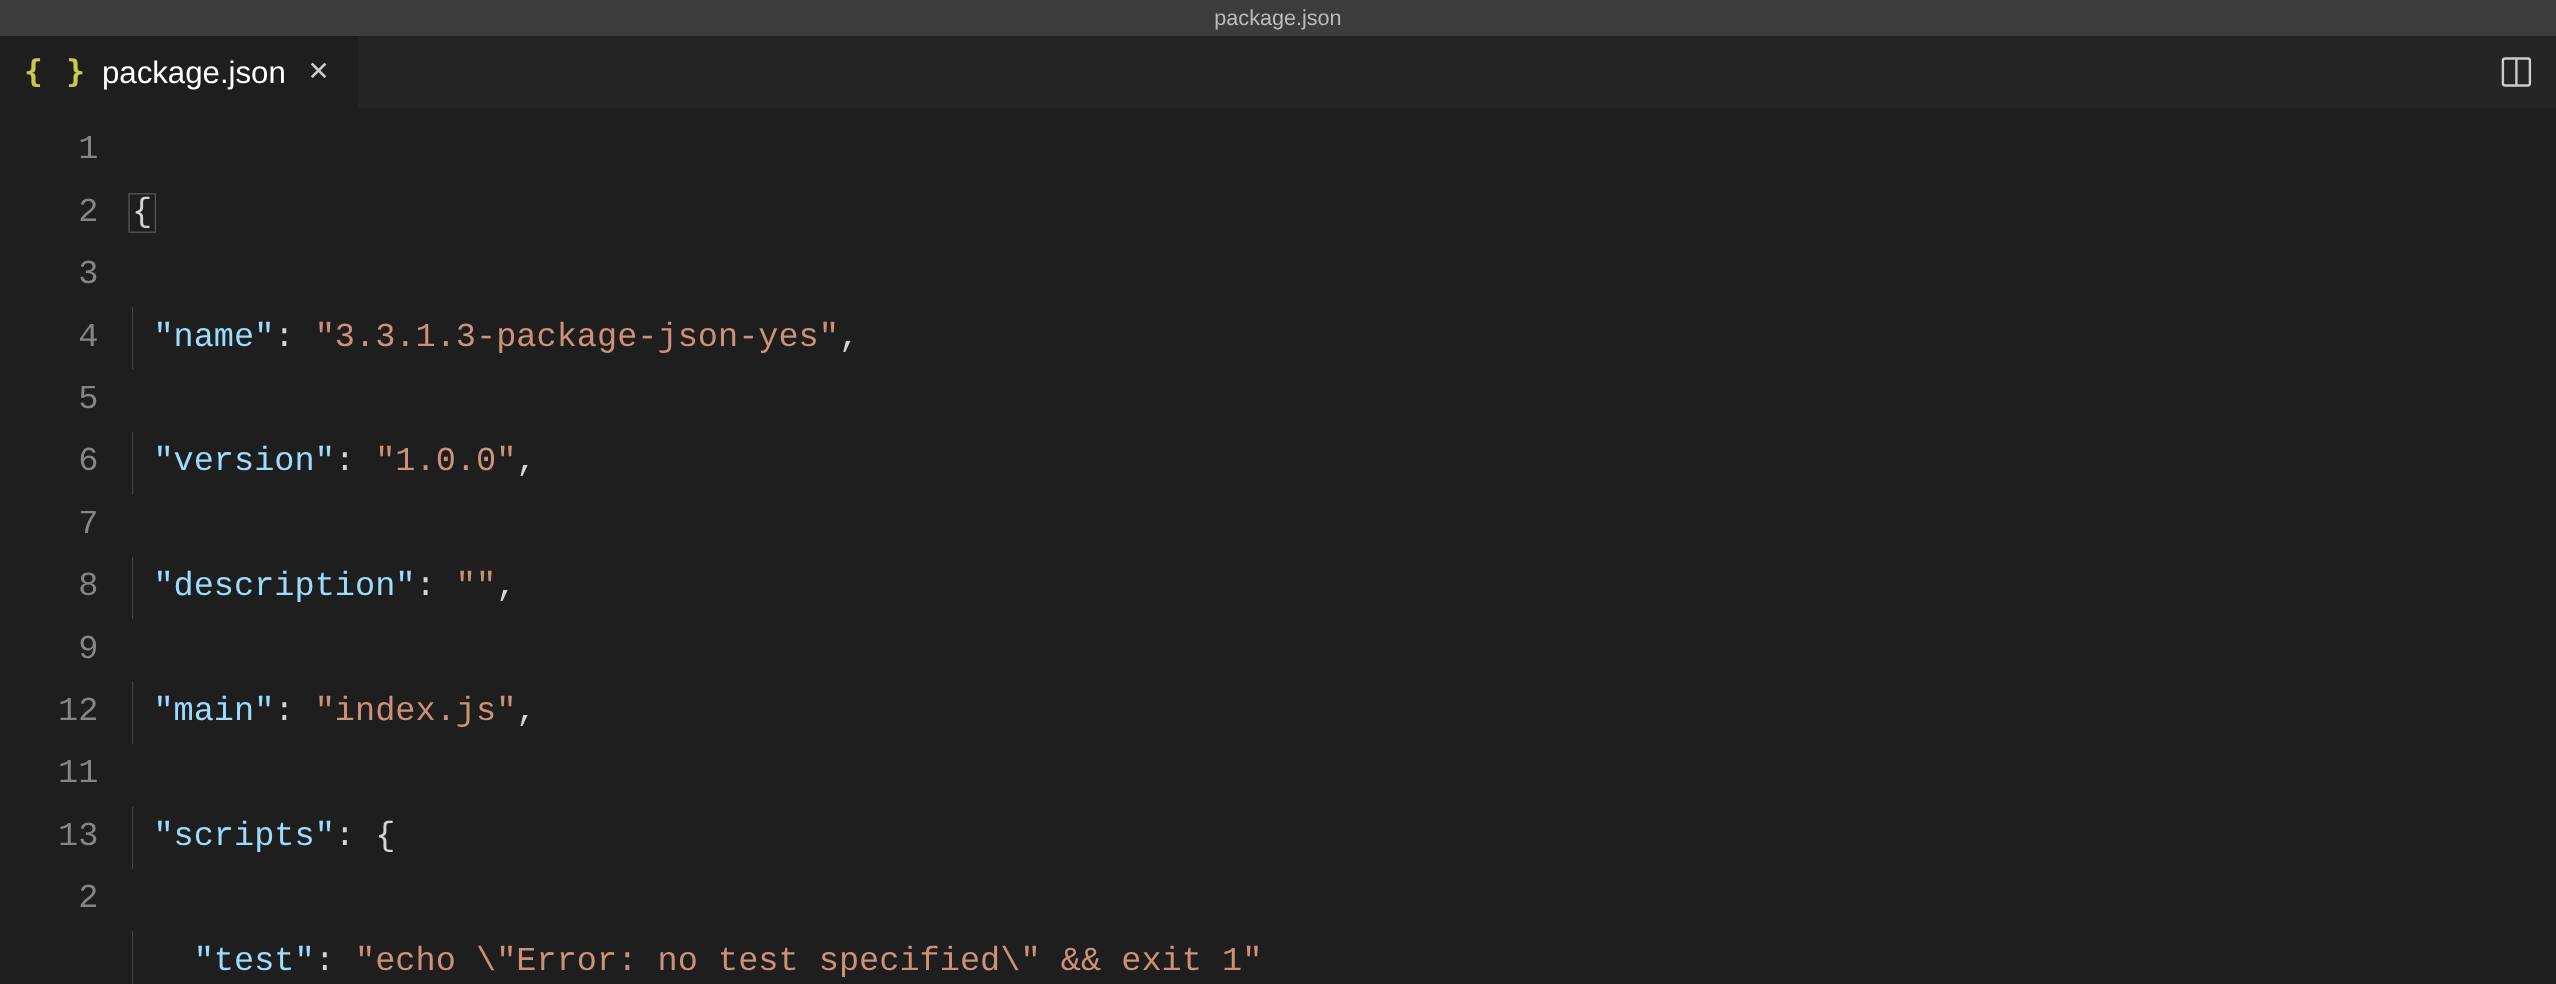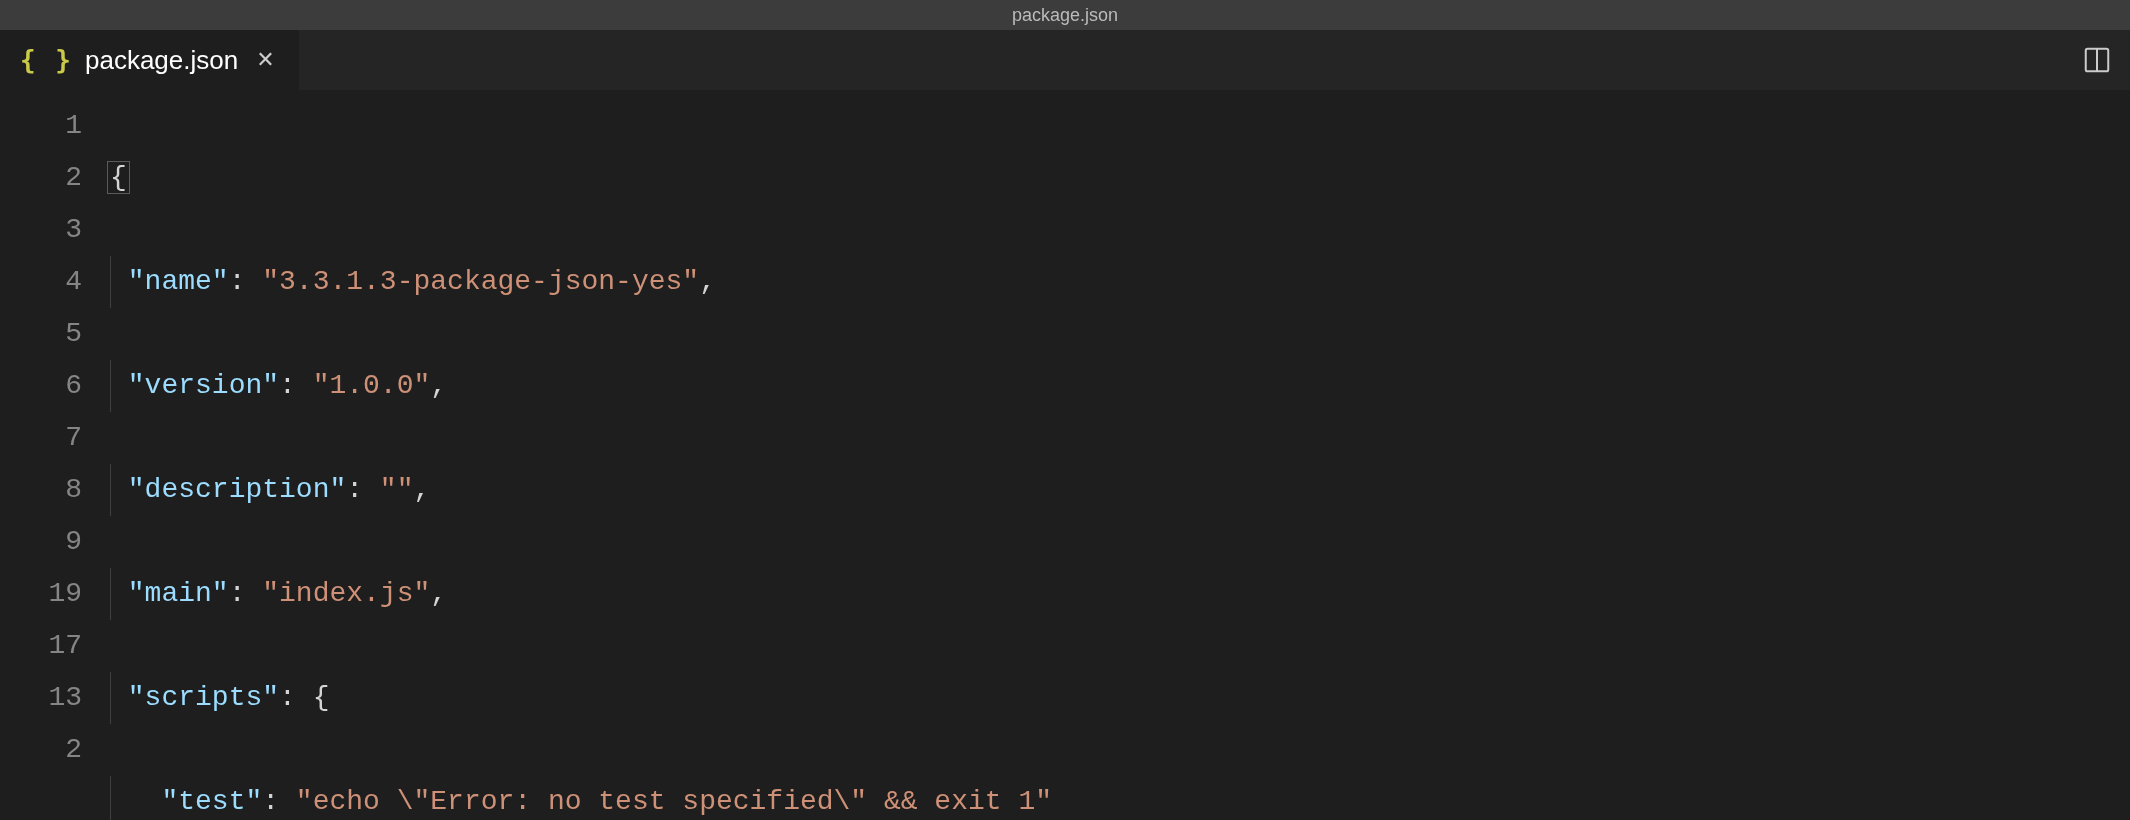--- a/index.html
+++ b/index.html
@@ -127,22 +127,22 @@
   <div class="gutter">
     <div class="ln">1</div>
     <div class="ln">2</div>
     <div class="ln">3</div>
     <div class="ln">4</div>
     <div class="ln">5</div>
     <div class="ln">6</div>
     <div class="ln">7</div>
     <div class="ln">8</div>
     <div class="ln">9</div>
-    <div class="ln">19</div>
-    <div class="ln">17</div>
+    <div class="ln">12</div>
+    <div class="ln">11</div>
     <div class="ln">13</div>
     <div class="ln">2</div>
   </div>
 
   <div class="code">
 <span class="line"><span class="pn box">{</span></span>
 <span class="line"><span class="guide" style="border-left: 1px solid rgb(64, 64, 64); display: inline-block; height: 52px; vertical-align: top; margin-right: 0px;"></span> <span class="key">"name"</span><span class="pn">: </span><span class="str">"3.3.1.3-package-json-yes"</span><span class="pn">,</span></span>
 <span class="line"><span class="guide" style="border-left: 1px solid rgb(64, 64, 64); display: inline-block; height: 52px; vertical-align: top; margin-right: 0px;"></span> <span class="key">"version"</span><span class="pn">: </span><span class="str">"1.0.0"</span><span class="pn">,</span></span>
 <span class="line"><span class="guide" style="border-left: 1px solid rgb(64, 64, 64); display: inline-block; height: 52px; vertical-align: top; margin-right: 0px;"></span> <span class="key">"description"</span><span class="pn">: </span><span class="str">""</span><span class="pn">,</span></span>
 <span class="line"><span class="guide" style="border-left: 1px solid rgb(64, 64, 64); display: inline-block; height: 52px; vertical-align: top; margin-right: 0px;"></span> <span class="key">"main"</span><span class="pn">: </span><span class="str">"index.js"</span><span class="pn">,</span></span>

